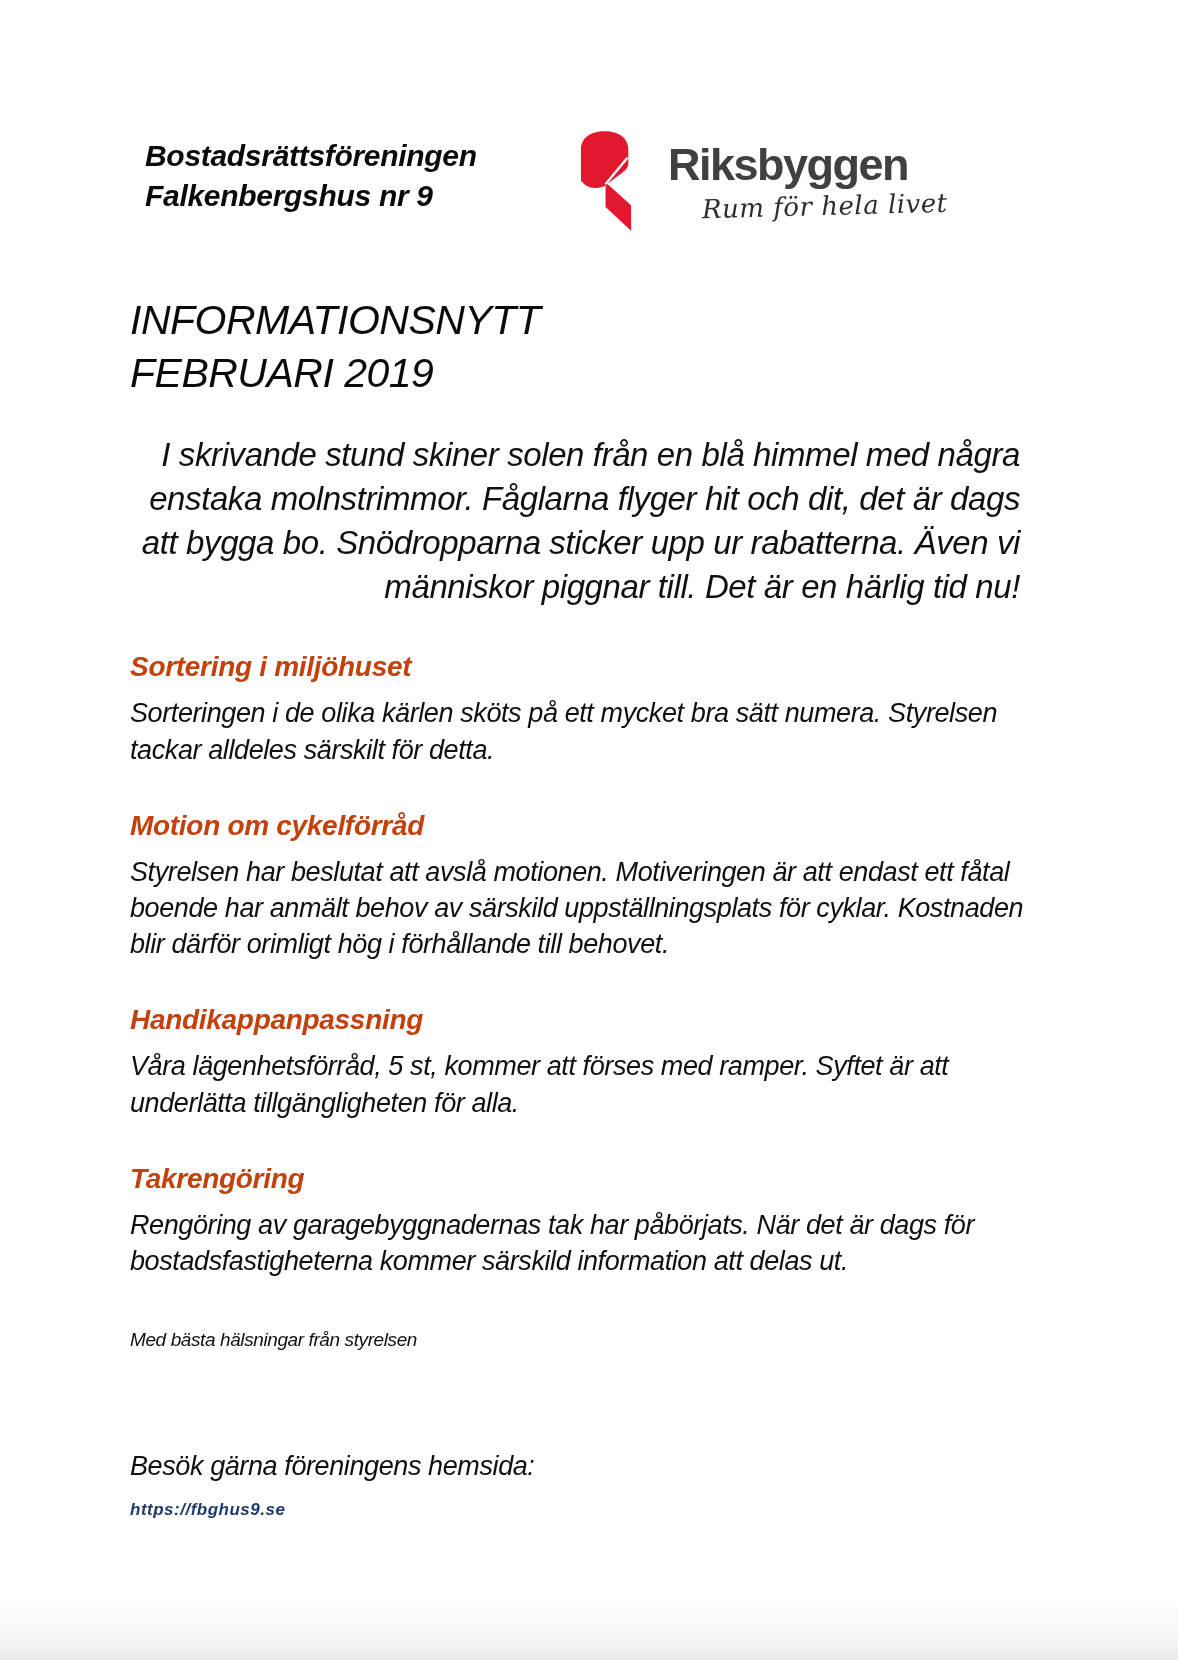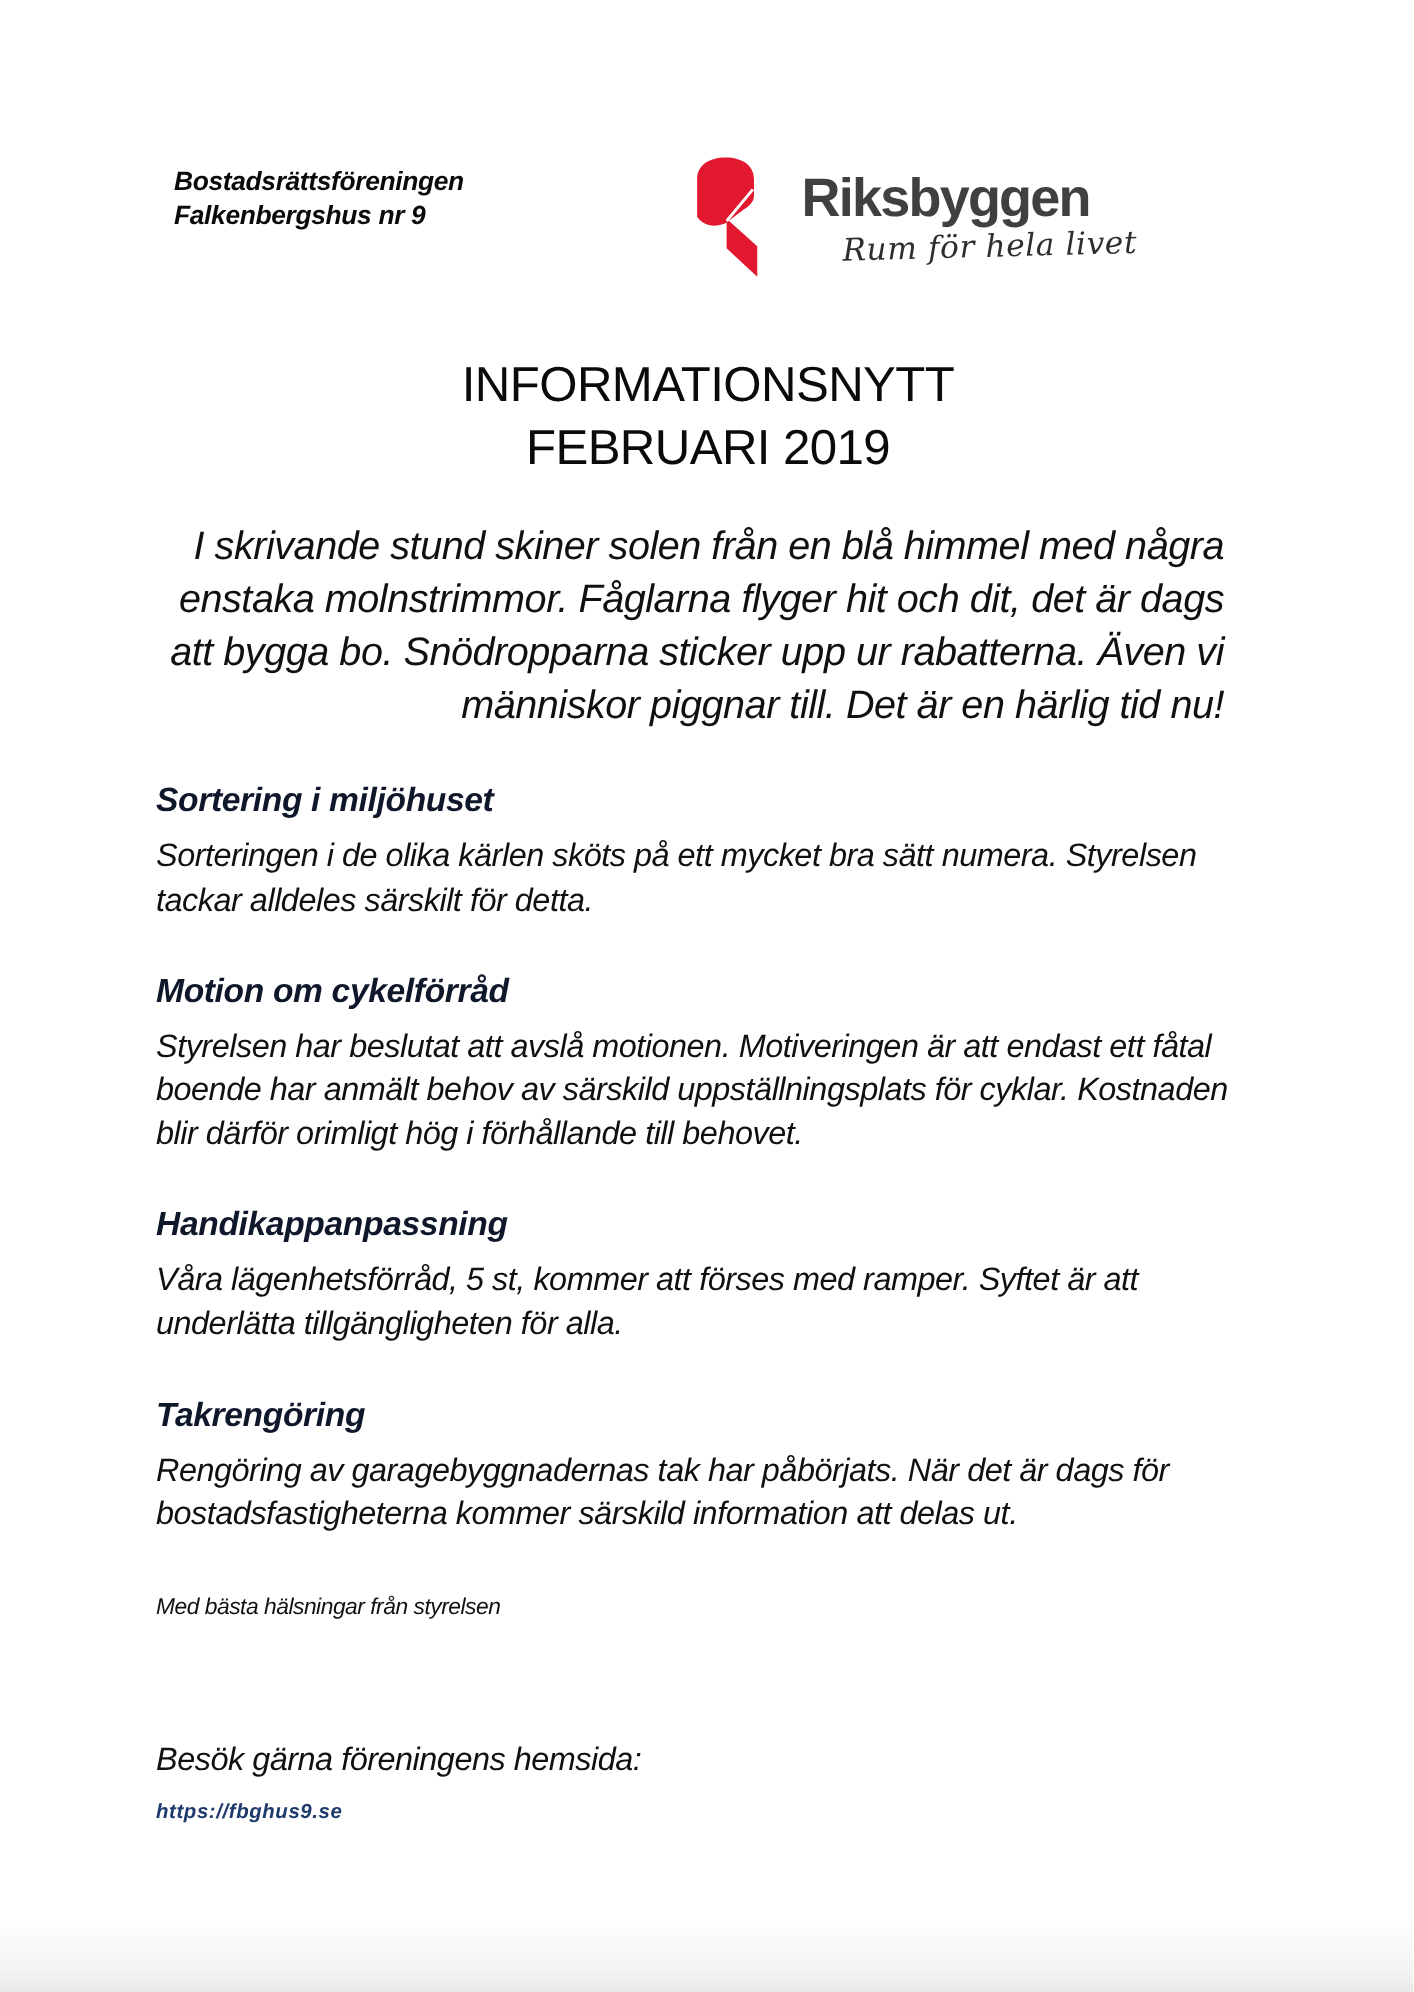--- a/index.html
+++ b/index.html
@@ -22,21 +22,21 @@
 
   
   .header-row {
     margin-top: 126px;
     display: flex;
     align-items: flex-start;
   }
   .org-name {
     margin-left: 15px;
     width: 425px;
-    font-size: 22px;
+    font-size: 30px;
     font-weight: bold;
     font-style: italic;
     line-height: 1.32;
     letter-spacing: -0.3px;
     color: #0a0a0a;
     padding-top: 10px;
   }
   .logo-group { display: flex; align-items: flex-start; }
   .logo-mark { width: 82px; height: 110px; flex: none; }
   .logo-text { margin-left: 16px; margin-top: 16px; }
@@ -54,21 +54,21 @@
     color: #2e2e2e;
     margin-top: 4px;
     margin-left: 34px;
     letter-spacing: 0.5px;
     transform: rotate(-1.5deg);
   }
 
   
   .doc-title {
     margin-top: 58px;
-    text-align: center;
+    font-style: italic;
     font-size: 41px;
     line-height: 1.3;
     letter-spacing: -0.5px;
     color: #0a0a0a;
   }
 
   
   .intro {
     margin-top: 32px;
     max-width: 890px;
@@ -77,21 +77,21 @@
     line-height: 1.34;
     letter-spacing: -0.4px;
     text-align: right;
   }
   .section { margin-top: 0; }
   .section-heading {
     margin-top: 42px;
     font-size: 28px;
     font-weight: bold;
     font-style: italic;
-    color: #0f172a;
+    color: #c2410c;
     letter-spacing: -0.3px;
   }
   .section:first-of-type .section-heading { margin-top: 56px; }
   .section-body {
     margin-top: 12px;
     max-width: 910px;
     font-style: italic;
     font-size: 27px;
     line-height: 1.34;
     letter-spacing: -0.4px;

